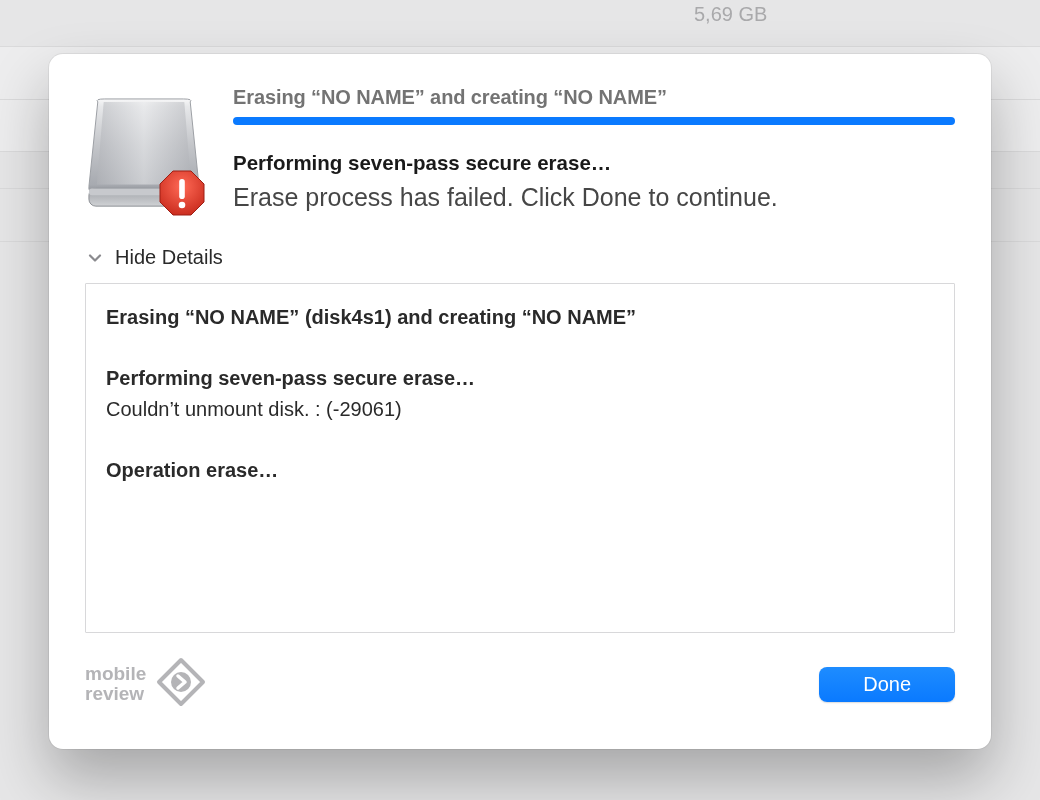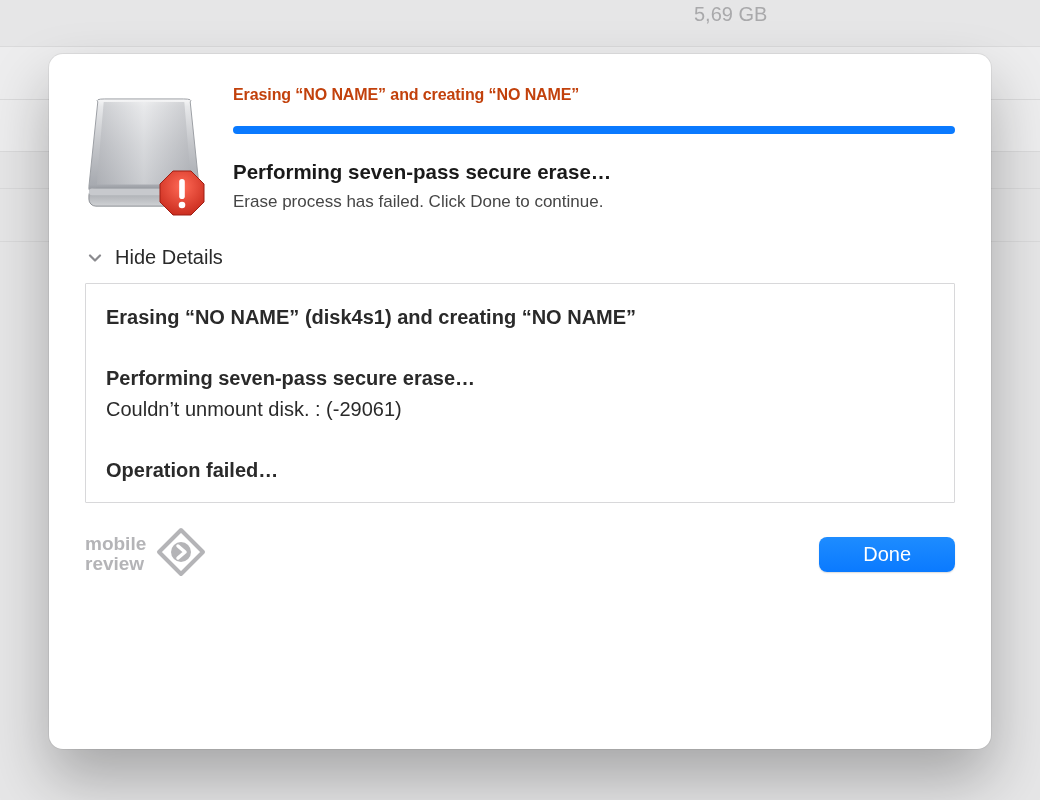--- a/index.html
+++ b/index.html
@@ -50,53 +50,53 @@
   .disk-icon { width: 118px; height: 118px; position: relative; }
   .disk-icon svg { width: 100%; height: 100%; display:block; }
   .alert-badge {
     position: absolute; right: -2px; bottom: -4px;
     width: 50px; height: 50px;
   }
   .alert-badge svg { width:100%; height:100%; }
 
   .header-text { flex: 1; }
   .title {
-    font-size: 16px; font-weight: 700; color: #c2410c;
-    margin-bottom: 22px; letter-spacing: -0.1px;
+    font-size: 20px; font-weight: 700; color: #737373;
+    margin-bottom: 8px; letter-spacing: -0.1px;
   }
   .progress {
     width: 100%; height: 8px; border-radius: 4px;
     background: #0a7aff;
     margin-bottom: 26px;
   }
   .status {
     font-size: 20.5px; font-weight: 700; color: #1a1a1a;
     margin-bottom: 8px;
   }
   .message {
-    font-size: 17px; font-weight: 400; color: #464646;
+    font-size: 25px; font-weight: 400; color: #464646;
   }
 
   .details-toggle {
     display: flex; align-items: center; gap: 12px;
     margin-top: 32px; margin-bottom: 14px;
     padding-left: 2px;
     cursor: default;
   }
   .chevron { width: 16px; height: 16px; color: #8a8a8e; display:flex; align-items:center; justify-content:center;}
   .chevron svg { width: 14px; height: 14px; stroke: currentColor; }
   .details-label {
     font-size: 20px; color: #2a2a2a;
   }
 
   .log {
     border: 1px solid #d8d8da;
     border-radius: 1px;
     padding: 18px 20px;
-    height: 220px;
+    height: 350px;
     font-size: 20px;
     line-height: 1.55;
     color: #2a2a2a;
     background: #fff;
   }
   .log .b { font-weight: 700; }
   .log .plain { font-weight: 400; }
   .log .spacer { height: 30px; }
 
   .footer {
@@ -192,21 +192,21 @@
     </span>
     <span class="details-label">Hide Details</span>
   </div>
 
   <div class="log">
     <div class="b">Erasing “NO NAME” (disk4s1) and creating “NO NAME”</div>
     <div class="spacer"></div>
     <div class="b">Performing seven-pass secure erase…</div>
     <div class="plain">Couldn’t unmount disk. : (-29061)</div>
     <div class="spacer"></div>
-    <div class="b">Operation failed…</div>
+    <div class="b">Operation erase…</div>
   </div>
 
   <div class="footer">
     <div class="watermark">
       <div class="text">
         <div>mobile</div>
         <div>review</div>
       </div>
       <span>
         <svg viewBox="0 0 50 50" fill="none" stroke="#b4b4b7" stroke-width="4" stroke-linejoin="round">

